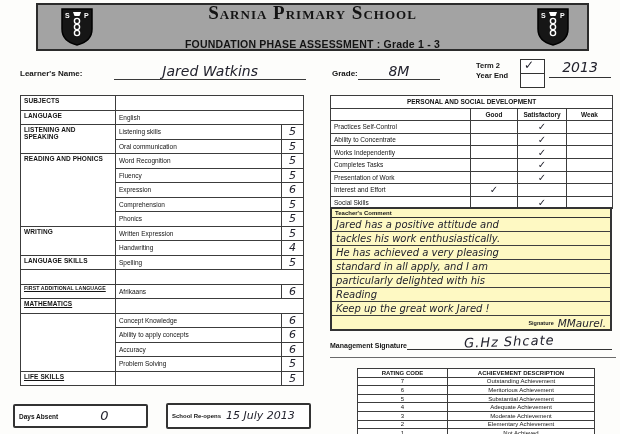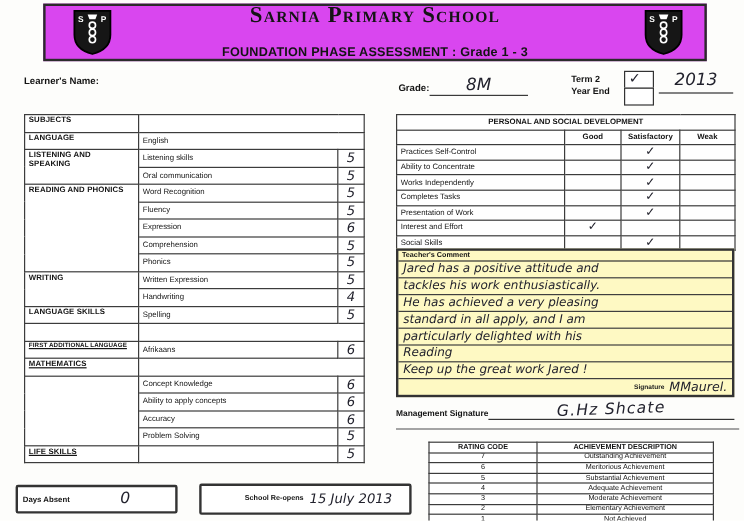--- a/index.html
+++ b/index.html
@@ -2,21 +2,21 @@
 <html><head>
 <meta charset="utf-8">
 <style>
   html,body{margin:0;padding:0;background:#ffffff;}
   .page{position:relative;width:620px;height:434px;background:#fdfdfb;font-family:"Liberation Sans",sans-serif;color:#141414;overflow:hidden;}
 
   
   .hw{font-family:"DejaVu Sans",sans-serif;font-style:italic;color:#22222d;}
 
   
-  .header-box{position:absolute;left:36px;top:3px;width:549px;height:44px;border:2px solid #2b2b2b;background:#d946ef;display:flex;flex-direction:column;align-items:center;justify-content:center;}
+  .header-box{position:absolute;left:36px;top:3px;width:549px;height:44px;border:2px solid #2b2b2b;background:#a3a3a3;display:flex;flex-direction:column;align-items:center;justify-content:center;}
   .school-name{font-family:"Liberation Serif",serif;font-variant:small-caps;font-weight:700;font-size:19px;letter-spacing:1px;line-height:20px;}
   .subtitle{font-weight:700;font-size:10.5px;line-height:13px;letter-spacing:0.2px;margin-top:15px;}
   .crest{position:absolute;top:2px;}
   .crest.left{left:21px;}
   .crest.right{right:16px;}
 
   
   .field-row{position:absolute;display:flex;align-items:flex-end;}
   .field-label{font-size:8px;font-weight:700;white-space:nowrap;padding-bottom:2px;}
   .field-value{flex:1;border-bottom:1.5px solid #3a3a3a;text-align:center;font-size:14px;line-height:16px;white-space:nowrap;}
@@ -57,21 +57,21 @@
   .divider{position:absolute;left:330px;top:357px;width:286px;border-top:1.5px solid #6a6a6a;}
 
   
   .rating{position:absolute;left:357px;top:368px;width:237px;}
   .rating td{border:1px solid #3c3c3c;font-size:6px;text-align:center;height:6.6px;line-height:1;padding:0.5px 2px;overflow:hidden;}
   .rating td.head{font-weight:700;}
 
   
   .footer-box{position:absolute;border:2px solid #333;border-radius:2px;background:#fff;display:flex;align-items:center;}
   .days-box{left:13px;top:404px;width:131px;height:20px;}
-  .reopen-box{left:166px;top:403px;width:141px;height:22px;padding-left:32px;}
+  .reopen-box{left:166px;top:403px;width:141px;height:22px;}
   .footer-label{font-size:6.5px;font-weight:700;margin-left:4px;white-space:nowrap;}
   .days-value{font-size:13px;margin-left:42px;line-height:14px;}
   .reopen-value{font-size:11px;margin-left:5px;white-space:nowrap;line-height:12px;}
 </style>
 </head>
 <body>
 
 <div class="page">
 
   <div class="header-box">
@@ -96,20 +96,21 @@
         <path d="M14 5 h8 l-1.5 4 h-5 z" fill="#fff"></path>
         <circle cx="18" cy="14" r="2.6" fill="none" stroke="#fff" stroke-width="1.4"></circle>
         <circle cx="18" cy="20" r="2.6" fill="none" stroke="#fff" stroke-width="1.4"></circle>
         <circle cx="18" cy="26" r="2.6" fill="none" stroke="#fff" stroke-width="1.4"></circle>
       </svg>
     </span>
   </div>
 
   <div class="field-row" style="left:20px;top:63px;width:286px;gap:32px;">
     <span class="field-label">Learner's Name:</span>
+    <span class="field-value hw">Jared Watkins</span>
   </div>
 
   <div class="field-row" style="left:332px;top:63px;width:108px;">
     <span class="field-label">Grade:</span>
     <span class="field-value hw">8M</span>
   </div>
 
   <div class="term-block">
     <div>Term 2</div>
     <div>Year End</div>

